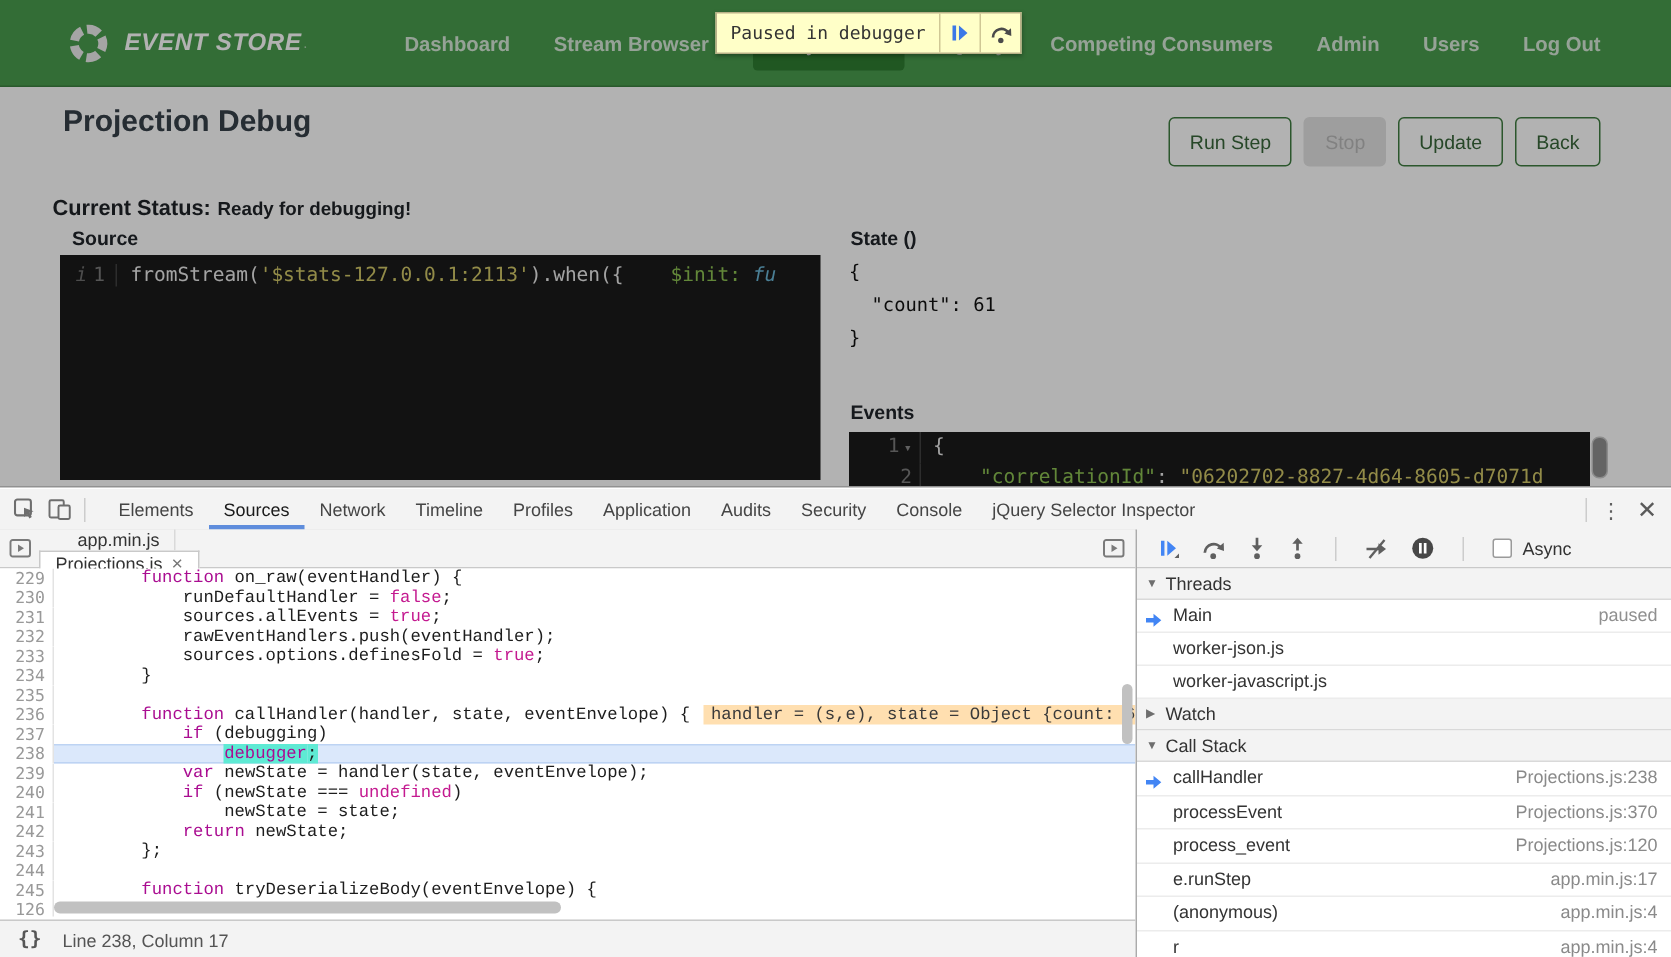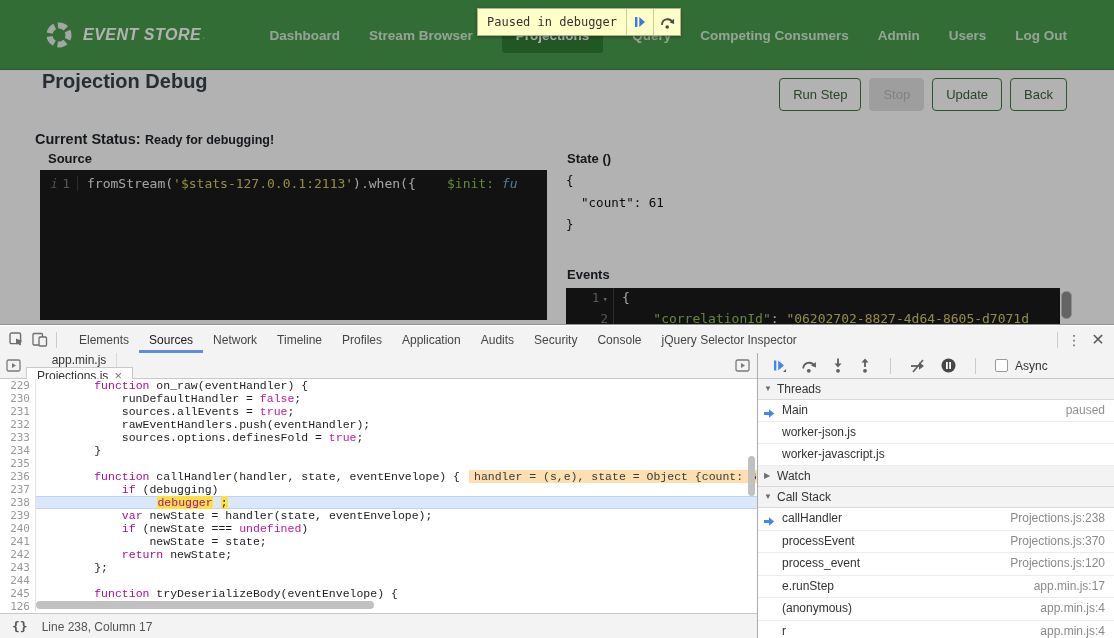--- a/index.html
+++ b/index.html
@@ -1,21 +1,21 @@
 <!DOCTYPE html>
 <html><head>
 <meta charset="utf-8">
 <style>
   html,body{margin:0;padding:0;background:#888;}
   #screen{position:relative;width:1114px;height:638px;overflow:hidden;background:#fff;
           font-family:"Liberation Sans",sans-serif;-webkit-font-smoothing:antialiased;}
 
   
   #page{position:absolute;left:0;top:0;width:1114px;height:324px;background:#fff;overflow:hidden;}
-  #navbar{position:absolute;left:0;top:0;width:100%;height:70px;background:#4a9d4e;
+  #navbar{position:absolute;left:0;top:0;width:100%;height:58px;background:#4a9d4e;
           display:flex;box-shadow:inset 0 -1px 0 rgba(0,0,0,.18);}
   .brand{display:flex;align-items:center;margin-left:44px;cursor:pointer;}
   .brand-text{color:#fff;font-style:italic;font-weight:bold;font-size:16px;letter-spacing:.5px;margin-left:9px;}
   .brand-mark{color:rgba(255,255,255,.55);font-size:10px;margin-left:1px;}
   #nav-items{list-style:none;margin:0 47px 0 auto;padding:0;display:flex;align-items:center;}
   #nav-items li{color:rgba(255,255,255,.78);font-size:13.5px;font-weight:bold;margin-left:29px;
                 padding:10px 0;cursor:pointer;white-space:nowrap;}
   #nav-items li.active{background:#2e7d32;color:#fff;padding:10px 14px;border-radius:3px;}
 
   h1#page-title{position:absolute;left:42px;top:70px;margin:0;font-size:20px;font-weight:bold;color:#37414a;}
@@ -91,21 +91,21 @@
 
   #dt-editor{position:absolute;left:0;top:54px;width:757px;height:232px;overflow:hidden;background:#fff;}
   #code-lines{font-family:"DejaVu Sans Mono",monospace;font-size:11.5px;line-height:13px;}
   .cl{display:flex;height:13px;}
   .ln{width:30px;flex:0 0 30px;text-align:right;color:#999;padding-right:5px;
       border-right:1px solid #e3e3e3;background:#fff;font-size:11px;}
   .codetxt{flex:1;white-space:pre;padding-left:3px;color:#1d1d1d;font-family:Liberation Mono, monospace;}
   .tok-k{color:#aa0d91}
   .tok-a{color:#c41a90}
   .tok-t{color:#1d1d1d}
-  .tok-sel{background:#fde047;margin-left:8px;}
+  .tok-sel{background:#5eead4;}
   .cl.current .codetxt{background:#dbe8fb;box-shadow:inset 0 1px 0 #bdd3f3,inset 0 -1px 0 #bdd3f3;}
   .annot{display:inline-block;margin-left:9px;background:#ffdfb0;color:#3a3a3a;padding:0 5px;}
   #code-vscroll{position:absolute;right:2px;top:77px;width:7px;height:40px;background:#c1c1c1;border-radius:4px;}
   #code-hscroll{position:absolute;left:36px;bottom:2px;width:338px;height:8px;background:#c1c1c1;border-radius:4px;}
 
   #dt-status{position:absolute;left:0;bottom:0;width:757px;height:26px;background:#f3f3f3;
              border-top:1px solid #c9c9c9;display:flex;align-items:center;box-sizing:border-box;}
   .pp{font-family:"DejaVu Sans Mono",monospace;font-weight:bold;font-size:13px;color:#565656;margin:0 14px 0 12px;cursor:pointer;}
   #dt-status .st-text{color:#545454;}
 

